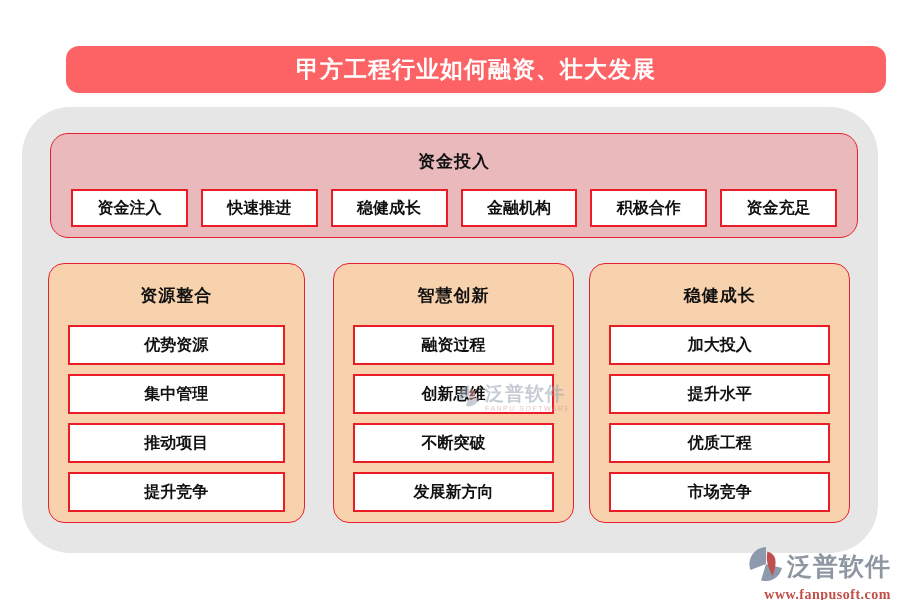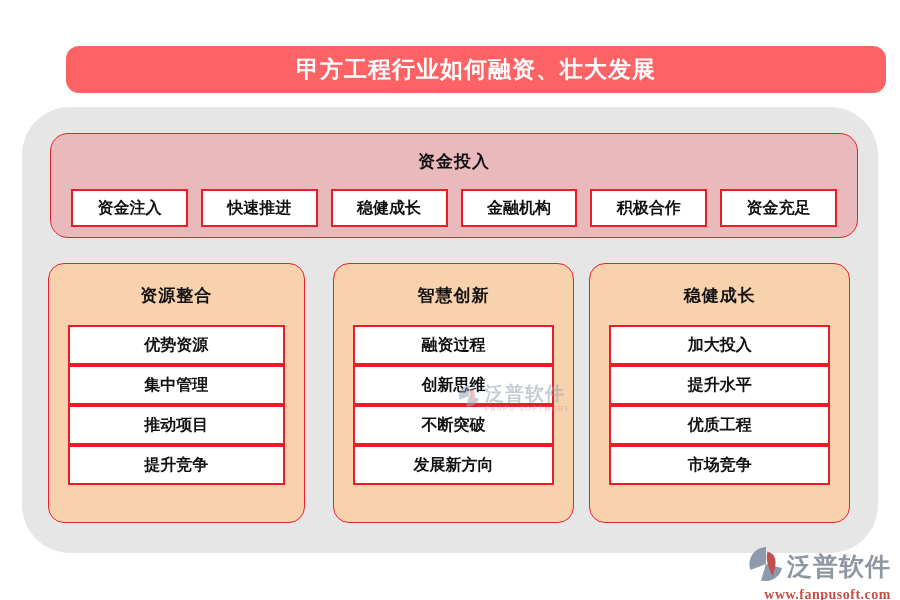--- a/index.html
+++ b/index.html
@@ -43,21 +43,21 @@
     display:flex;
   }
   .column{
     background:#f8d2ad;border:1.5px solid #e8212f;border-radius:16px;
     box-sizing:border-box;height:260px;padding:0 19px;
   }
   .column.c0{width:260px;margin-right:28px;}
   .column.c1{width:245px;margin-right:15px;}
   .column.c2{width:264px;}
   .column .section-title{padding-top:20px;}
-  .chip-stack{display:flex;flex-direction:column;gap:0;margin-top:18px;}
+  .chip-stack{display:flex;flex-direction:column;gap:9px;margin-top:18px;}
   .chip-wide{
     height:40px;background:#ffffff;border:2px solid #ea1c25;box-sizing:border-box;
     display:flex;align-items:center;justify-content:center;
     font-size:16px;font-weight:bold;color:#111111;white-space:nowrap;
   }
   
   .watermark{
     position:absolute;left:458px;top:384px;display:flex;align-items:center;gap:5px;
     opacity:0.55;pointer-events:none;
   }

